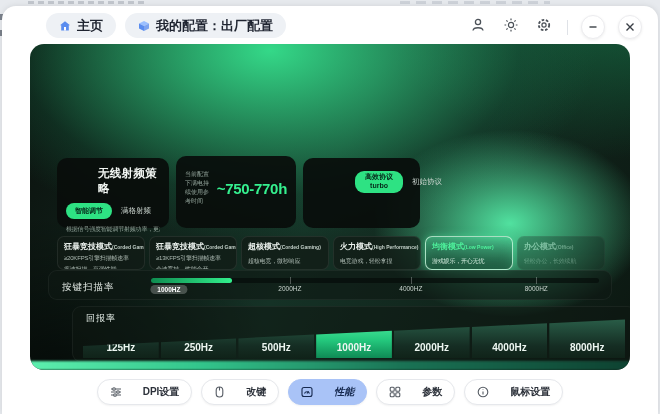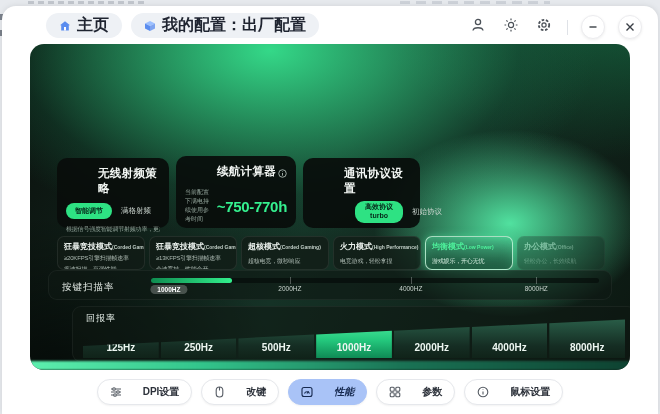--- a/index.html
+++ b/index.html
@@ -14,21 +14,21 @@
   .artifact-strip2 { position:absolute; top:1px; right:110px; width:150px; height:3px;
     background:repeating-linear-gradient(90deg,#c4c9d1 0 10px,#e7eaee 10px 16px); opacity:.7; }
   .edge-mark { position:absolute; background:#7b828c; }
 
   .window { position:absolute; left:2px; right:2px; top:6px; bottom:0;
     background:#ffffff; border-radius:14px 14px 0 0; box-shadow:0 0 6px rgba(0,0,0,.10); }
 
   
   .tabs { position:absolute; left:44px; top:7px; display:flex; gap:9px; }
   .tab { height:25px; border-radius:13px; background:#eef1f5; display:flex; align-items:center;
-    gap:6px; padding:0 13px; font-size:16px; font-weight:bold; color:#1f2430; cursor:default; }
+    gap:6px; padding:0 13px; font-size:13px; font-weight:bold; color:#1f2430; cursor:default; }
   .tab svg { display:block; }
 
   .win-controls { position:absolute; right:16px; top:9px; display:flex; align-items:center; gap:13px; }
   .icon-btn { width:20px; height:20px; display:flex; align-items:center; justify-content:center; }
   .vdiv { width:1px; height:15px; background:#dfe2e7; }
   .circle-btn { width:24px; height:24px; border-radius:50%; background:#fff; border:1px solid #ececef;
     box-shadow:0 1px 3px rgba(0,0,0,.07); display:flex; align-items:center; justify-content:center; }
 
   
   .panel { position:absolute; left:28px; top:38px; width:600px; height:326px; border-radius:14px;
@@ -194,37 +194,27 @@
       <div class="card card-rf">
         <div class="card-title">无线射频策略</div>
         <div class="opt-row">
           <span class="pill-green">智能调节</span>
           <span class="opt-plain">满格射频</span>
         </div>
         <div class="card-desc">根据信号强度智能调节射频功率，更加节能</div>
       </div>
 
       <div class="card card-battery">
-        <div class="bat-head">
-          <div class="card-title">续航计算器</div>
-          <span>
-            <svg width="9" height="9" viewBox="0 0 10 10" fill="none" stroke="#aebbb4" stroke-width="1">
-                <circle cx="5" cy="5" r="4.2"></circle>
-                <path d="M5 4.4 V7.4 M5 2.6 V3.2"></path>
-              </svg>
-          </span>
-        </div>
         <div class="bat-body">
           <div class="bat-note">当前配置下满电持续使用参考时间</div>
           <div class="bat-value">~750-770h</div>
         </div>
       </div>
 
       <div class="card card-proto">
-        <div class="card-title">通讯协议设置</div>
         <div class="opt-row" style="margin-top:5px;padding-left:43px;">
           <span class="pill-green two-line"><span>高效协议</span><br><span>turbo</span></span>
           <span class="opt-plain">初始协议</span>
         </div>
       </div>
 
       <div class="modes">
         <div class="mode">
           <div class="mode-title"><span>狂暴竞技模式</span><span class="tag">(Corded Gaming)</span></div>
           <div class="mode-desc">≥20KFPS引擎扫描帧速率</div>

